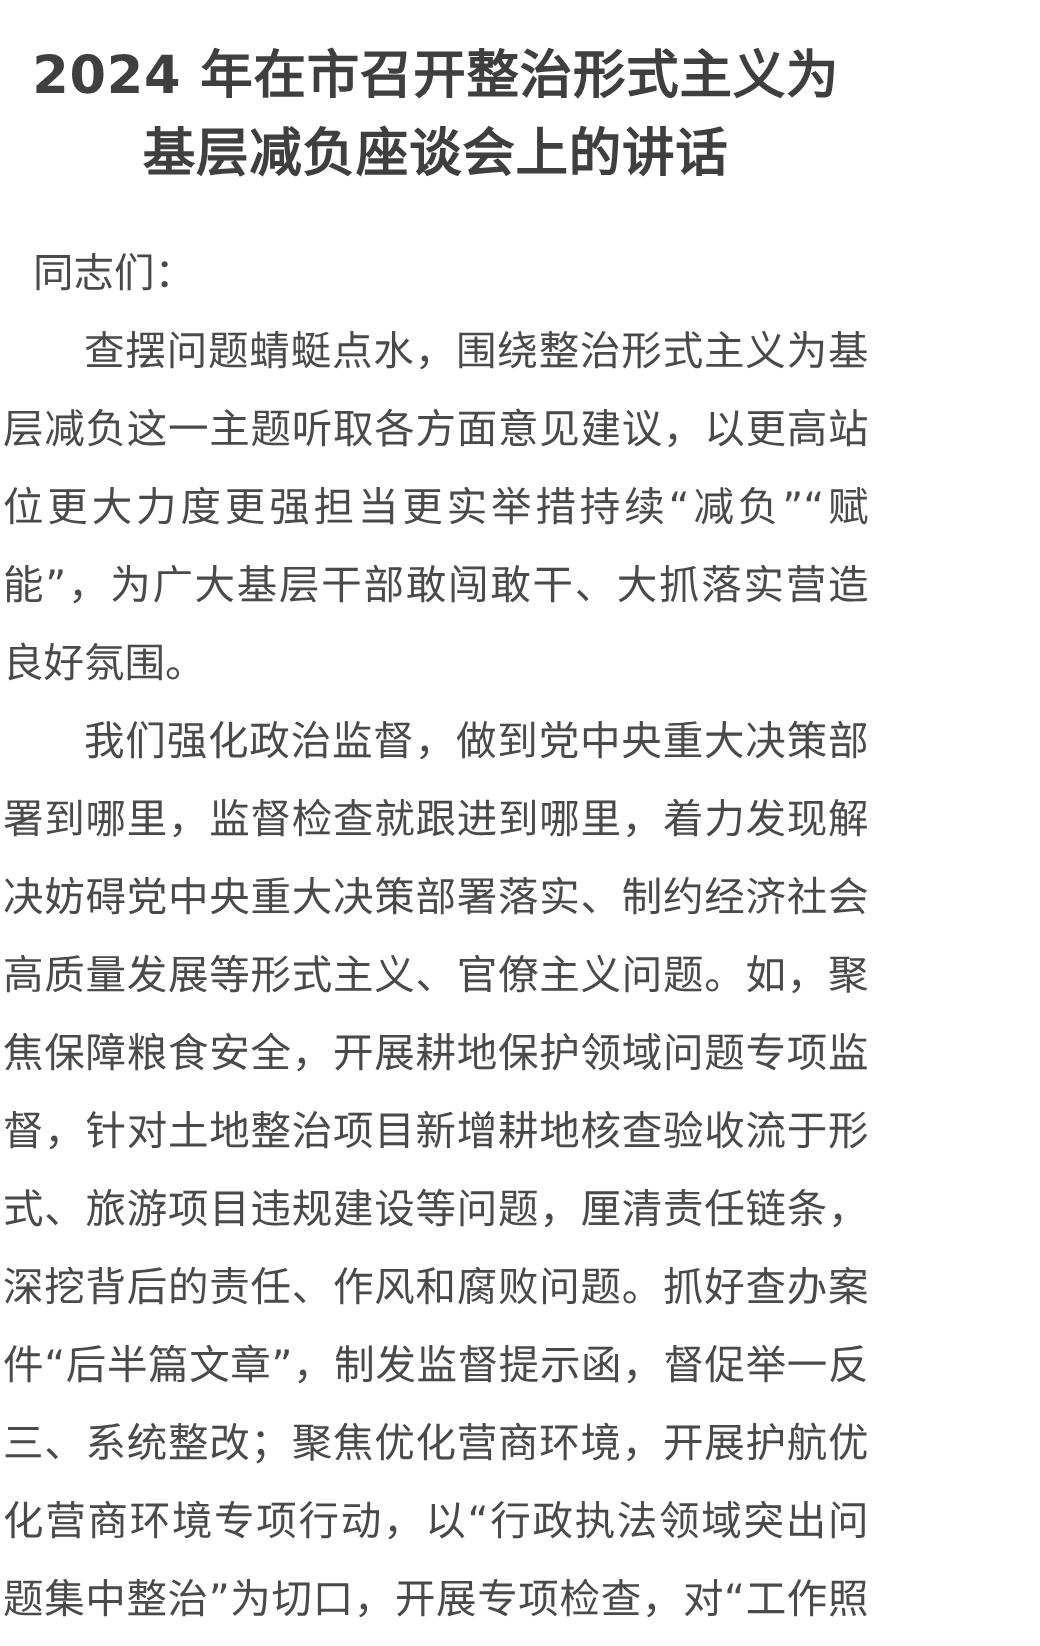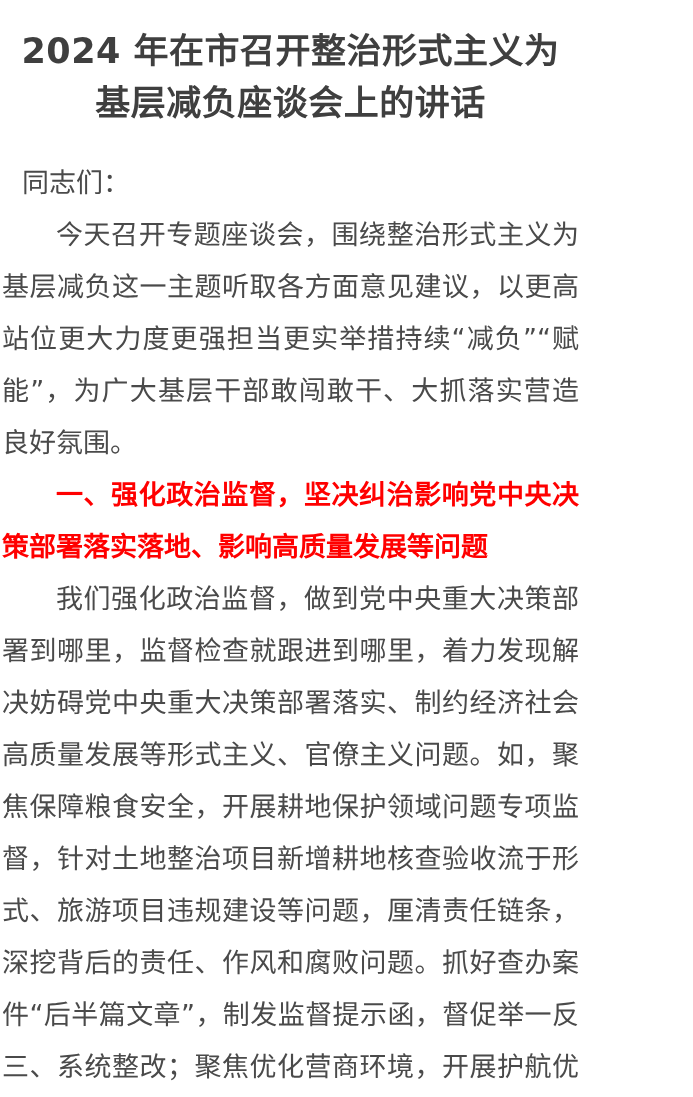--- a/index.html
+++ b/index.html
@@ -53,18 +53,17 @@
   }
 </style>
 </head>
 <body>
 
 <div class="doc-page">
   <h1 class="doc-title">2024 年在市召开整治形式主义为基层减负座谈会上的讲话</h1>
 
   <p class="doc-para salutation">同志们：</p>
 
-  <p class="doc-para indent">今天召开专题座谈会，围绕整治形式主义为基层减负这一主题听取各方面意见建议，以更高站位更大力度更强担当更实举措持续“减负”“赋能”，为广大基层干部敢闯敢干、大抓落实营造良好氛围。</p>
+  <p class="doc-para indent">查摆问题蜻蜓点水，围绕整治形式主义为基层减负这一主题听取各方面意见建议，以更高站位更大力度更强担当更实举措持续“减负”“赋能”，为广大基层干部敢闯敢干、大抓落实营造良好氛围。</p>
 
-  <p class="doc-para indent section-heading">一、强化政治监督，坚决纠治影响党中央决策部署落实落地、影响高质量发展等问题</p>
 
   <p class="doc-para indent">我们强化政治监督，做到党中央重大决策部署到哪里，监督检查就跟进到哪里，着力发现解决妨碍党中央重大决策部署落实、制约经济社会高质量发展等形式主义、官僚主义问题。如，聚焦保障粮食安全，开展耕地保护领域问题专项监督，针对土地整治项目新增耕地核查验收流于形式、旅游项目违规建设等问题，厘清责任链条，深挖背后的责任、作风和腐败问题。抓好查办案件“后半篇文章”，制发监督提示函，督促举一反三、系统整改；聚焦优化营商环境，开展护航优化营商环境专项行动，以“行政执法领域突出问题集中整治”为切口，开展专项检查，对“工作照搬照抄上级文件，查摆问题蜻蜓点水、浮在表面”等负有责任的部门单位，采取制</p>
 </div>
 
 </body></html>

